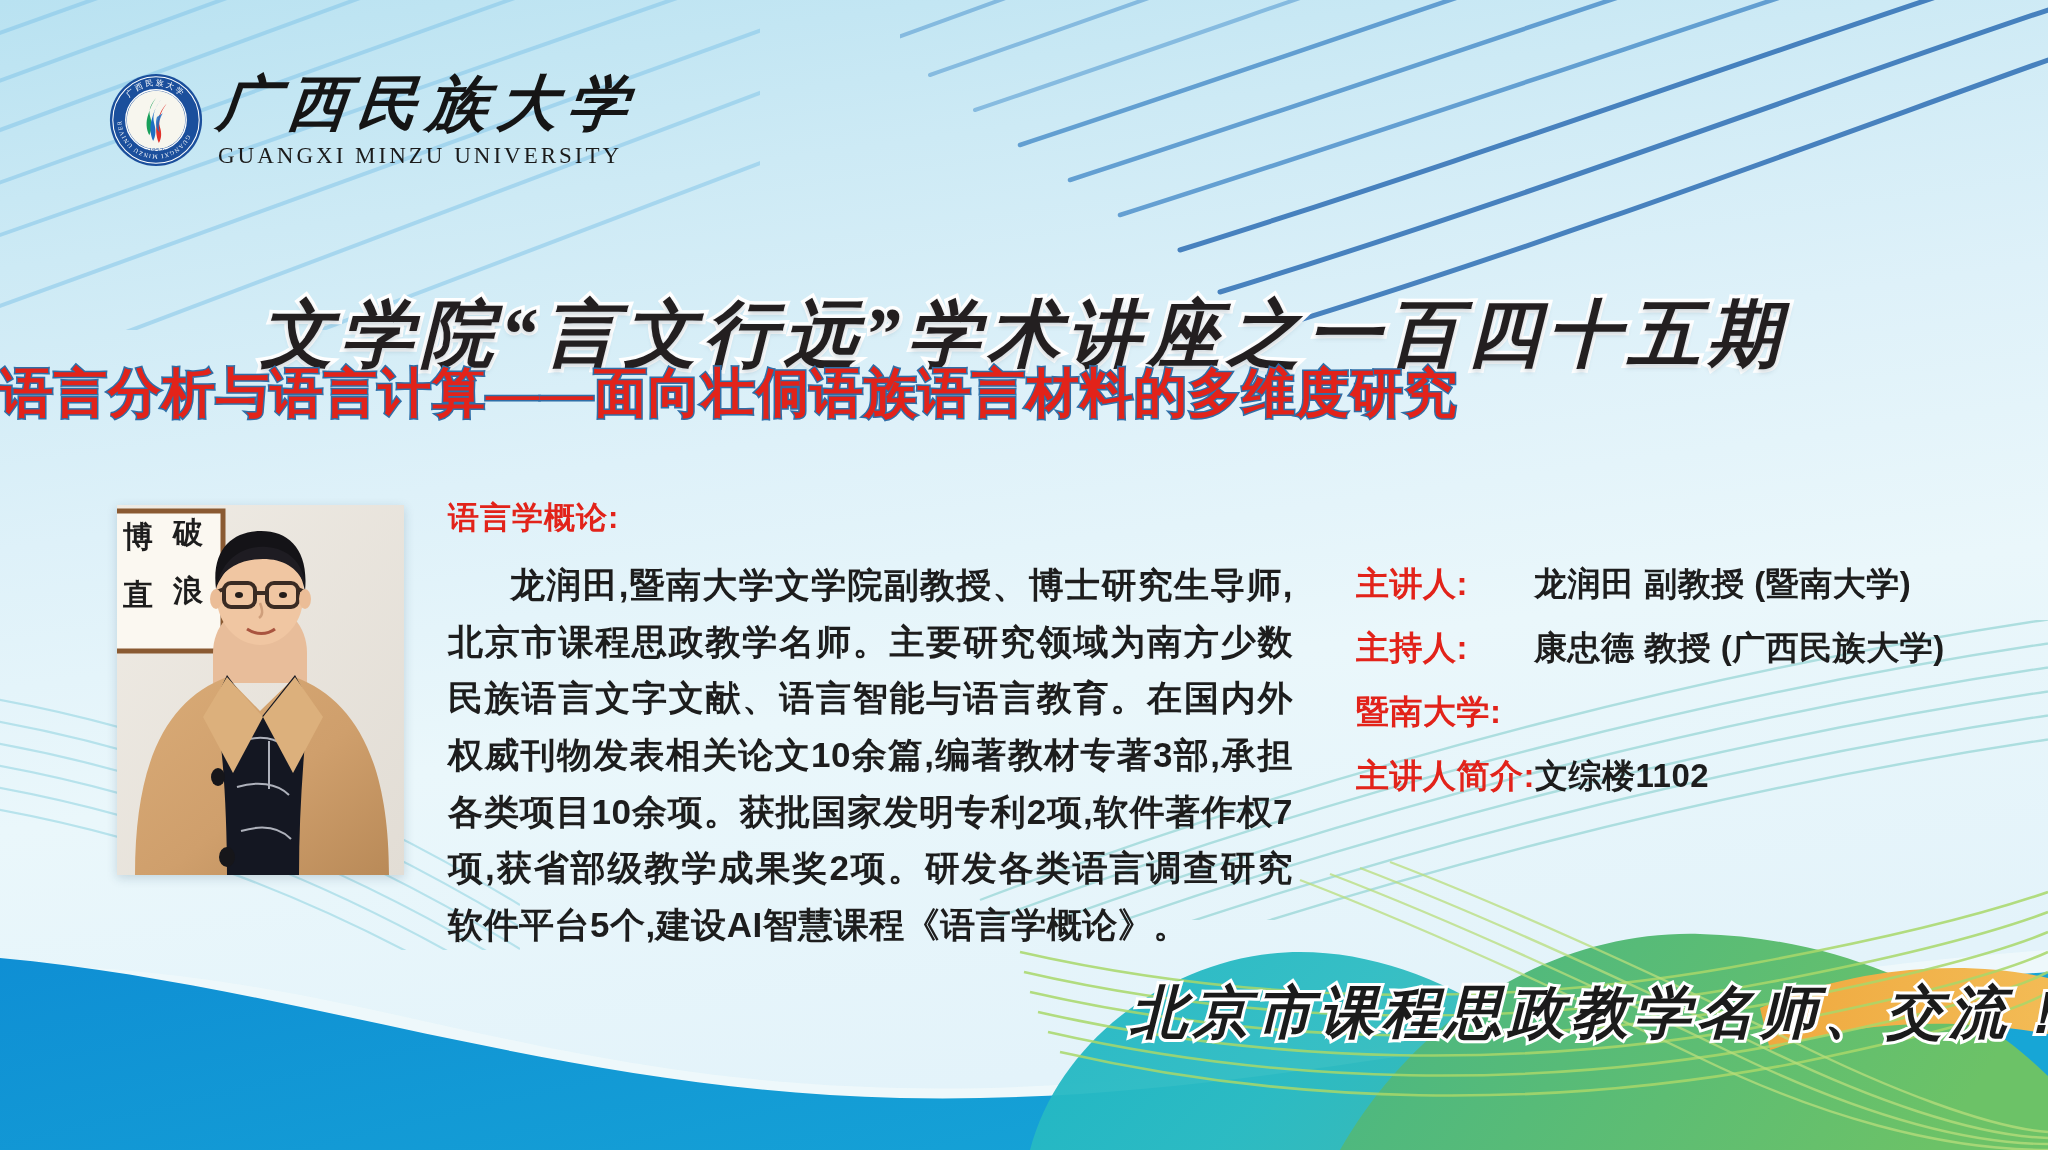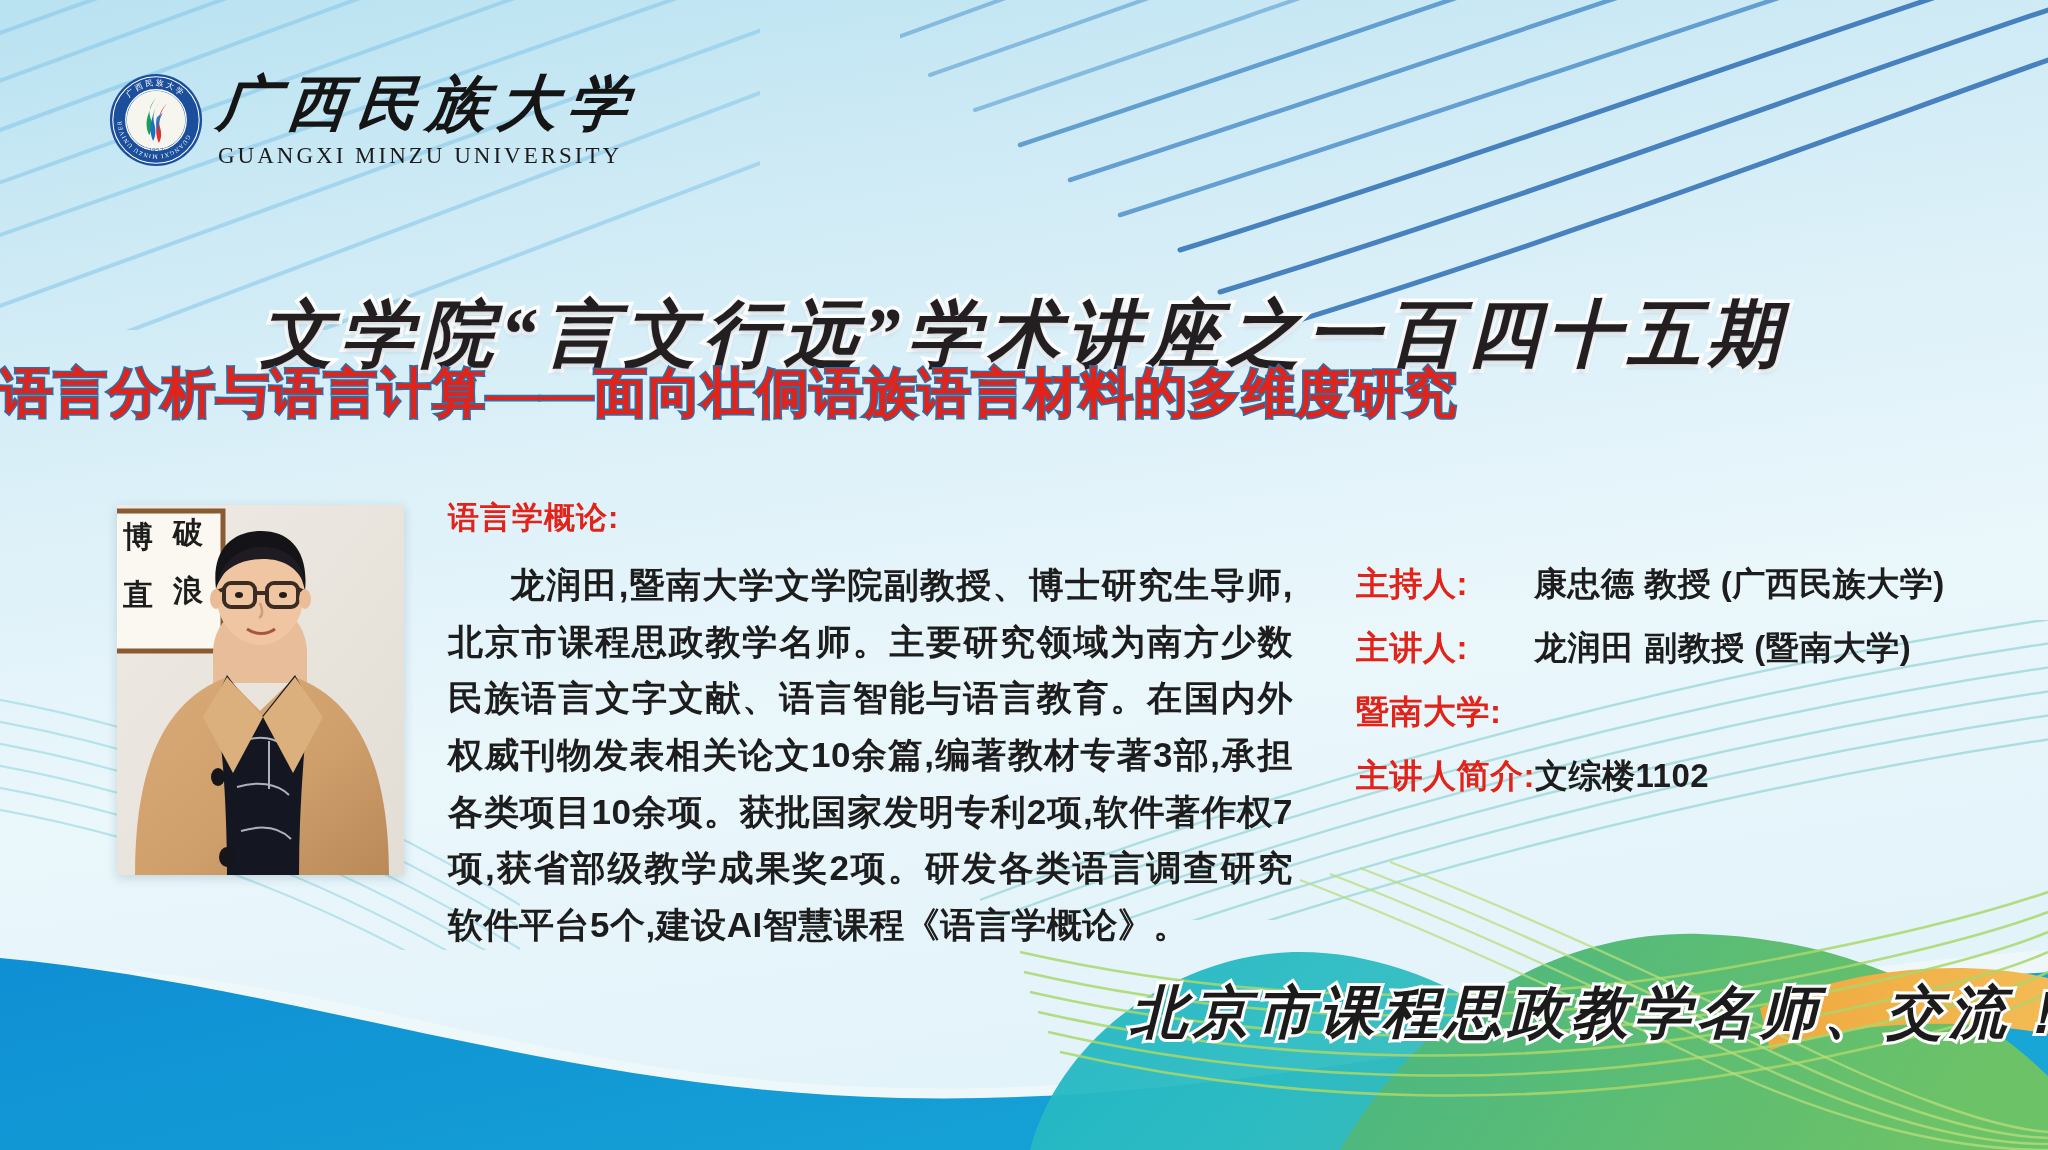--- a/index.html
+++ b/index.html
@@ -414,26 +414,26 @@
     </svg>
   </div>
 
   <div class="bio">
     <div class="bio-heading">语言学概论:</div>
     <div class="bio-body">龙润田,暨南大学文学院副教授、博士研究生导师,北京市课程思政教学名师。主要研究领域为南方少数民族语言文字文献、语言智能与语言教育。在国内外权威刊物发表相关论文10余篇,编著教材专著3部,承担各类项目10余项。获批国家发明专利2项,软件著作权7项,获省部级教学成果奖2项。研发各类语言调查研究软件平台5个,建设AI智慧课程《语言学概论》。</div>
   </div>
 
   <div class="info">
     <div class="info-row">
+      <span class="info-label">主讲人:</span>
+      <span class="info-value">龙润田 副教授 (暨南大学)</span>
+    </div>
+    <div class="info-row">
       <span class="info-label">主持人:</span>
       <span class="info-value">康忠德 教授 (广西民族大学)</span>
-    </div>
-    <div class="info-row">
-      <span class="info-label">主讲人:</span>
-      <span class="info-value">龙润田 副教授 (暨南大学)</span>
     </div>
     <div class="info-row">
       <span class="info-label">暨南大学:</span>
     </div>
     <div class="info-row">
       <span class="info-label">主讲人简介:</span>
       <span class="info-value">文综楼1102</span>
     </div>
   </div>
 

